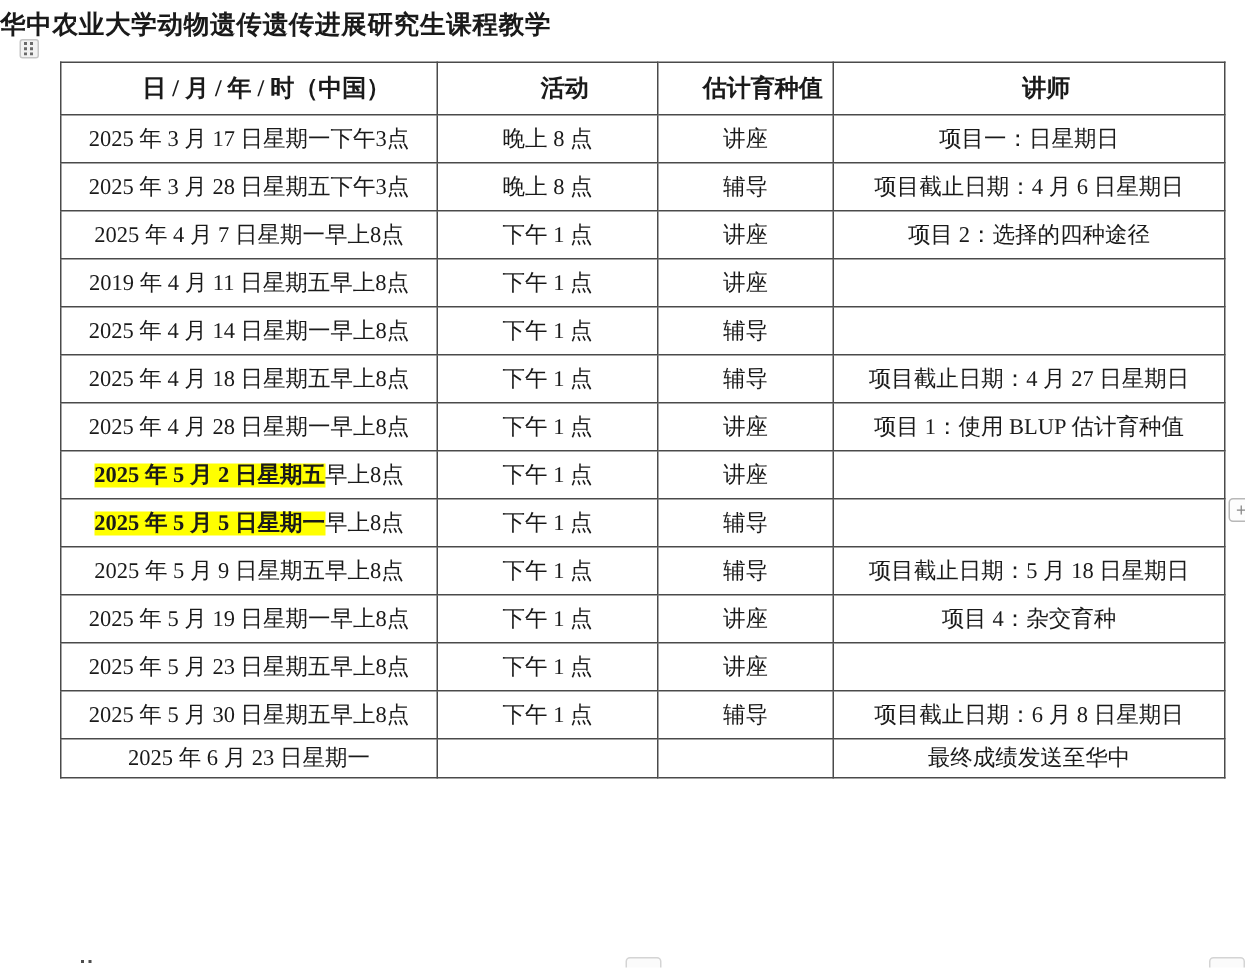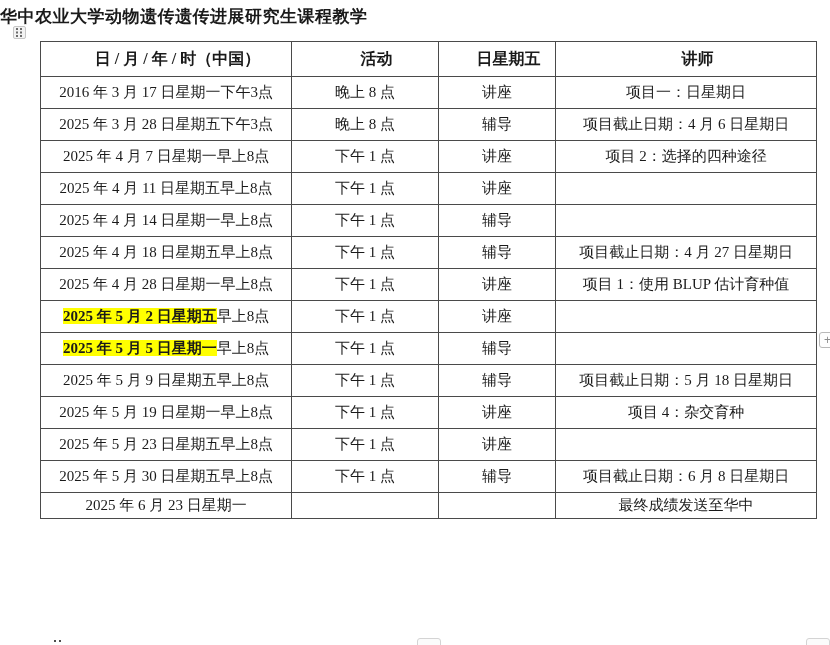--- a/index.html
+++ b/index.html
@@ -72,45 +72,45 @@
   <colgroup>
     <col style="width:251px">
       <col style="width:147px">
       <col style="width:117px">
       <col style="width:261px">
   </colgroup>
   <thead>
     <tr>
         <th>日 / 月 / 年 / 时（中国）</th>
         <th>活动</th>
-        <th>日星期五</th>
+        <th>估计育种值</th>
         <th>讲师</th>
       </tr>
   </thead>
   <tbody>
       <tr>
-        <td>2016 年 3 月 17 日星期一下午3点</td>
+        <td>2025 年 3 月 17 日星期一下午3点</td>
         <td>晚上 8 点</td>
         <td>讲座</td>
         <td>项目一：日星期日</td>
       </tr>
       <tr>
         <td>2025 年 3 月 28 日星期五下午3点</td>
         <td>晚上 8 点</td>
         <td>辅导</td>
         <td>项目截止日期：4 月 6 日星期日</td>
       </tr>
       <tr>
         <td>2025 年 4 月 7 日星期一早上8点</td>
         <td>下午 1 点</td>
         <td>讲座</td>
         <td>项目 2：选择的四种途径</td>
       </tr>
       <tr>
-        <td>2025 年 4 月 11 日星期五早上8点</td>
+        <td>2019 年 4 月 11 日星期五早上8点</td>
         <td>下午 1 点</td>
         <td>讲座</td>
         <td></td>
       </tr>
       <tr>
         <td>2025 年 4 月 14 日星期一早上8点</td>
         <td>下午 1 点</td>
         <td>辅导</td>
         <td></td>
       </tr>

